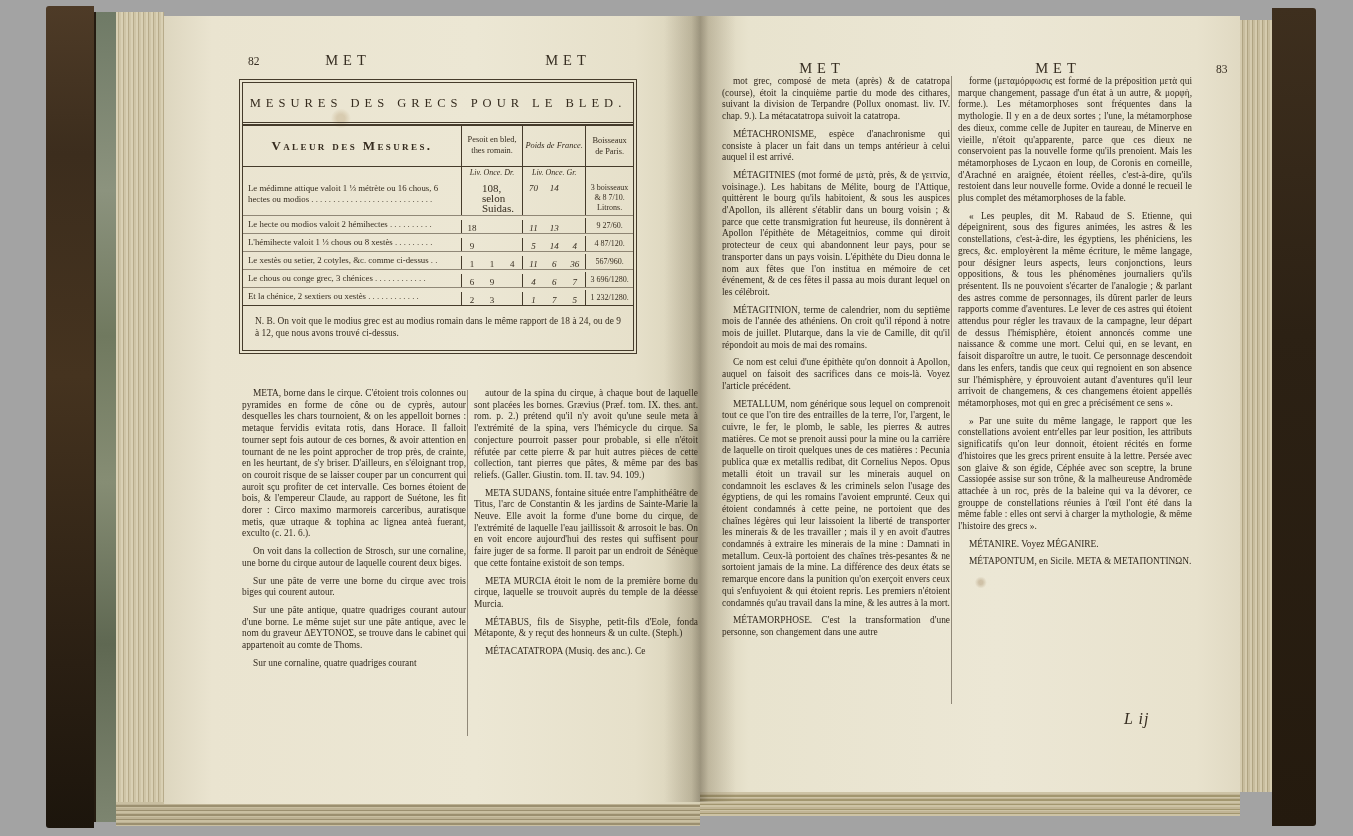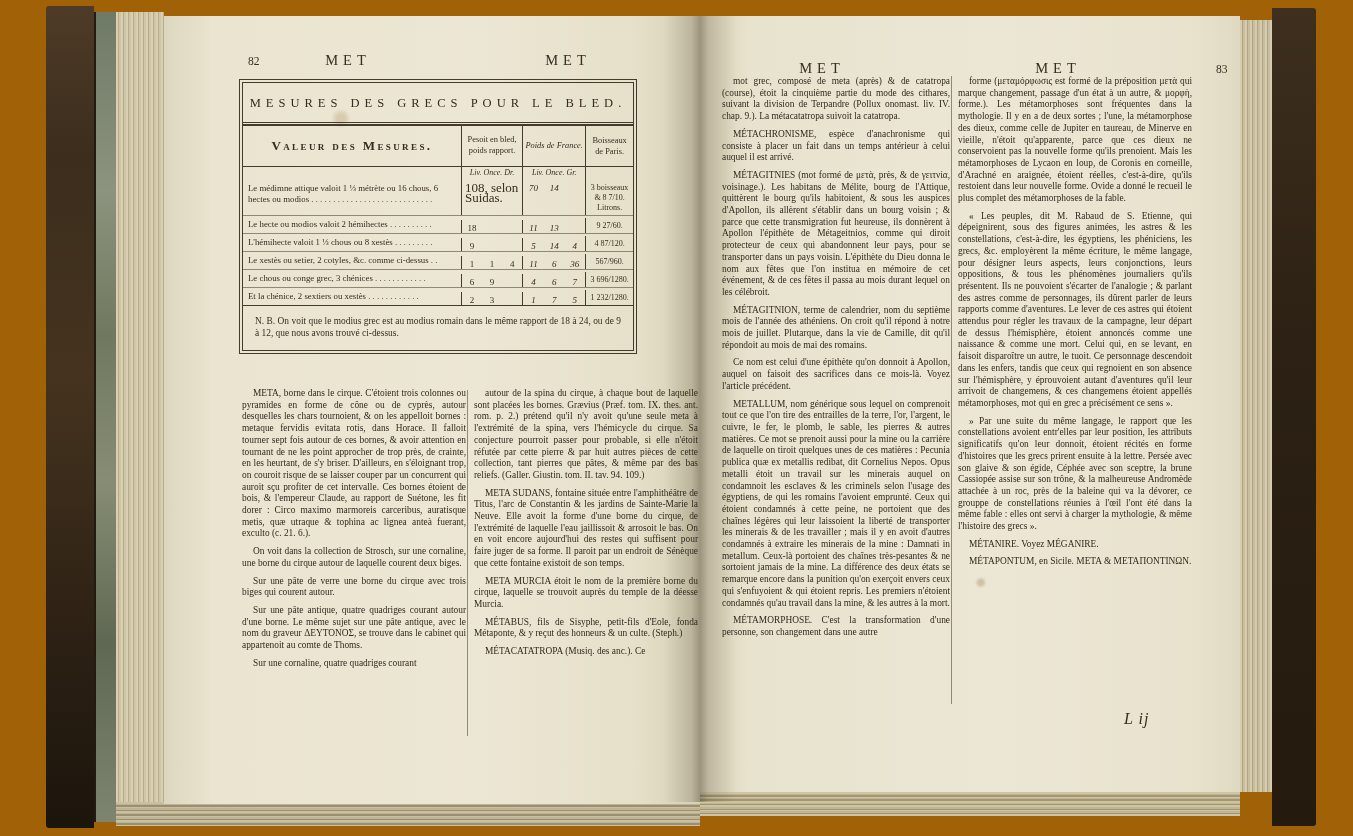--- a/index.html
+++ b/index.html
@@ -1,16 +1,16 @@
 <!DOCTYPE html>
 <html><head>
 <meta charset="utf-8">
 <style>
   html,body{margin:0;padding:0;background:#050504;}
-  .stage{position:relative;width:1353px;height:836px;background:#a16207;overflow:hidden;
+  .stage{position:relative;width:1353px;height:836px;background:#a3a3a3;overflow:hidden;
          font-family:"Liberation Serif","DejaVu Serif",serif;color:#32291e;}
   .stage *{box-sizing:border-box;}
 
   
   .board-left{position:absolute;left:46px;top:6px;width:48px;height:822px;
     background:linear-gradient(180deg,#4e3b27 0%,#3c2d1d 18%,#45331f 45%,#2a1f13 80%,#1c150c 100%);
     border-radius:3px 0 0 3px;}
   .marble-left{position:absolute;left:94px;top:12px;width:22px;height:810px;
     background:linear-gradient(180deg,#6f7a66 0%,#8c937e 22%,#70795f 40%,#868d74 58%,#5f6852 78%,#7d8570 100%);
     border-left:2px solid #241b10;}
@@ -56,21 +56,21 @@
   .t-head .t-cell{display:flex;align-items:center;justify-content:center;text-align:center;min-height:40px;}
   .t-head .c-label{font-size:13px;letter-spacing:2.4px;font-variant:small-caps;font-weight:bold;}
   .t-head .c-roman,.t-head .c-france,.t-head .c-paris{font-size:8.4px;line-height:1.3;}
   .t-sub{border-top:1.5px solid #453b2b;}
   .t-sub div{min-height:13px;font-style:italic;font-size:8px;text-align:center;padding-top:1px;}
   .t-row.data{font-size:8.8px;}
   .t-row.data + .t-row.data{border-top:1px solid rgba(69,59,43,.55);align-items:flex-end;}
   .t-row.data .c-label{line-height:11px;padding-top:3px;padding-bottom:3px;}
   .num3{display:flex;padding-top:3px;}
   .num3 span{flex:1;text-align:center;font-size:9px;}
-  .spanroman{font-size:13px;line-height:10px;padding:3px 3px 0;display:block;}
+  .spanroman{font-size:11px;line-height:10px;padding:3px 3px 0;display:block;margin-left:17px;}
   .c-paris{font-size:8px;text-align:center;line-height:10px;padding:3px 2px 2px;}
   .t-noterule{border-top:1.5px solid #453b2b;}
   .t-note{padding:9px 12px 11px;font-size:9.4px;line-height:12px;text-align:justify;}
 
   
   .col{position:absolute;font-size:9.4px;line-height:11.7px;text-align:justify;}
   .col p{margin:0 0 6px 0;text-indent:11px;}
   .col-l1{left:78px;top:372px;width:224px;}
   .col-l2{left:310px;top:372px;width:224px;}
   .col-r1{left:22px;top:60px;width:228px;}
@@ -99,21 +99,21 @@
     <span class="pagenum" style="left:84px;top:39px;">82</span>
     <span class="rh" style="left:124px;top:36px;width:120px;text-align:center;">MET</span>
     <span class="rh" style="left:344px;top:36px;width:120px;text-align:center;">MET</span>
 
     <div class="grain-table">
       <div class="t-title">MESURES DES GRECS POUR LE BLED.</div>
       <div class="t-rule-double"></div>
 
       <div class="t-row t-head">
         <div class="c-label t-cell">Valeur des Mesures.</div>
-        <div class="c-roman t-cell">Pesoit en bled, poids rapport.</div>
+        <div class="c-roman t-cell">Pesoit en bled, thes romain.</div>
         <div class="c-france t-cell">Poids de France.</div>
         <div class="c-paris t-cell">Boisseaux de Paris.</div>
       </div>
 
       <div class="t-row t-sub">
         <div class="c-label"></div>
         <div class="c-roman">Liv. Once. Dr.</div>
         <div class="c-france">Liv. Once. Gr.</div>
         <div class="c-paris"></div>
       </div>

